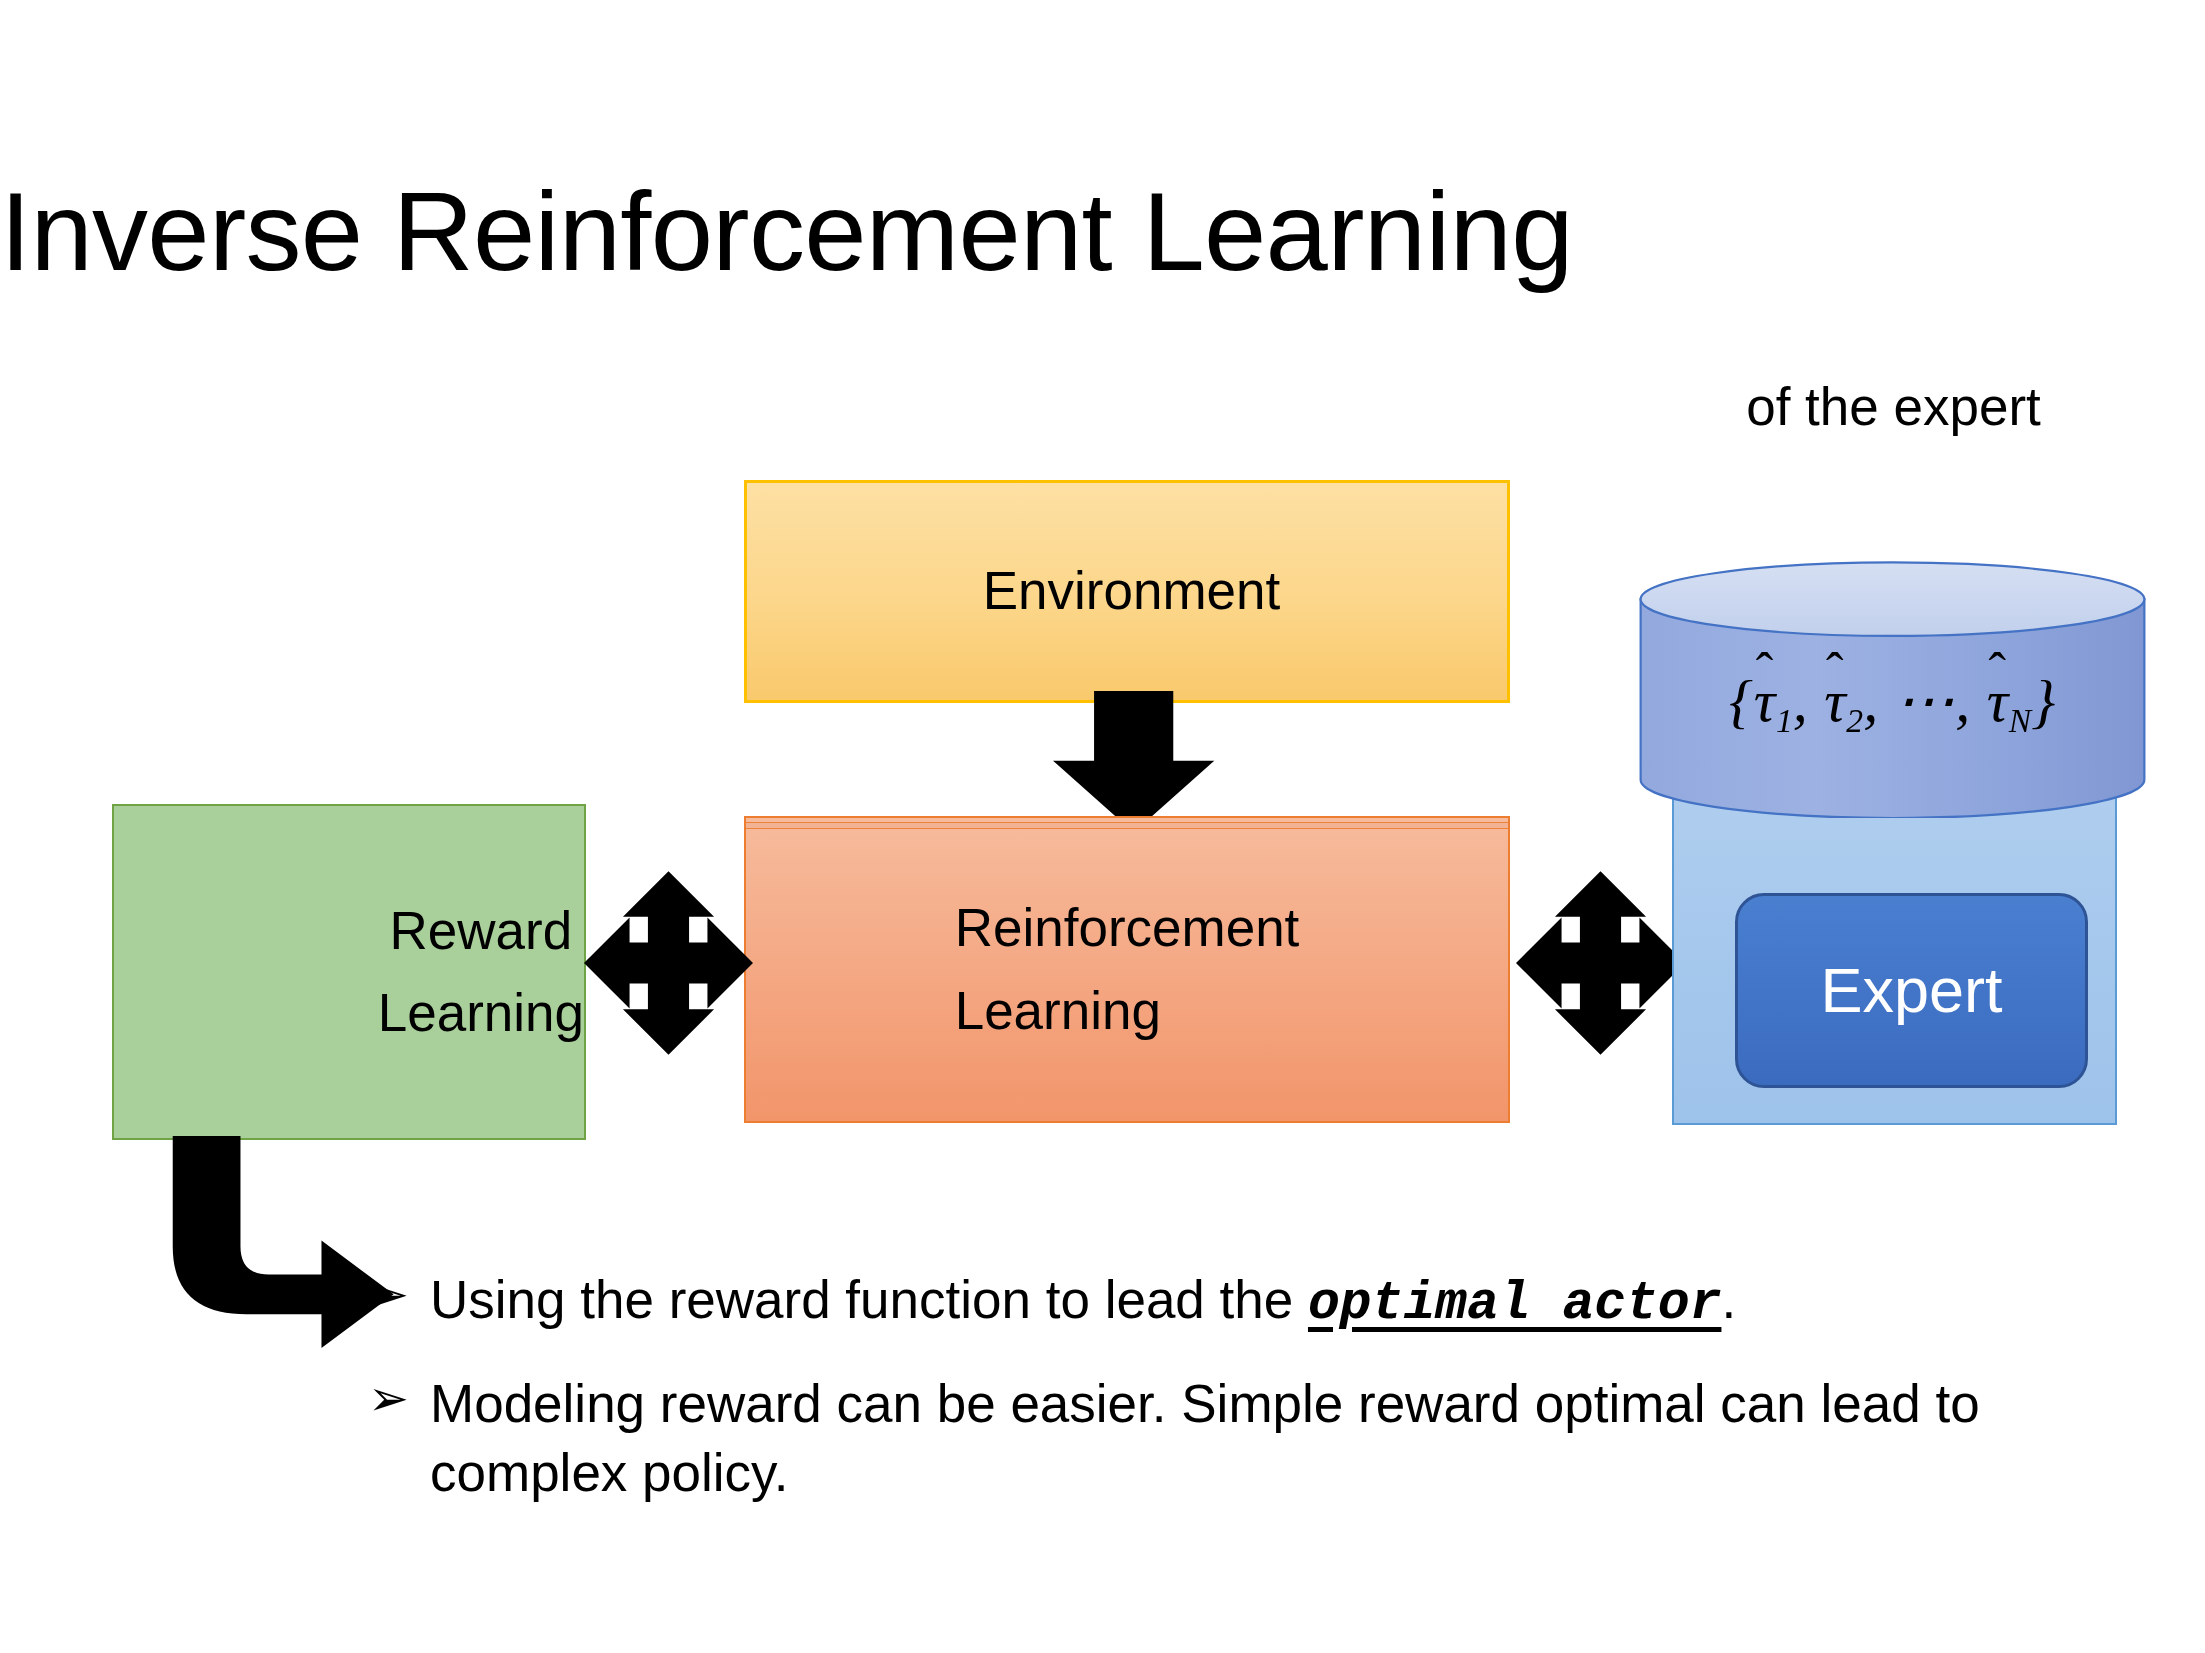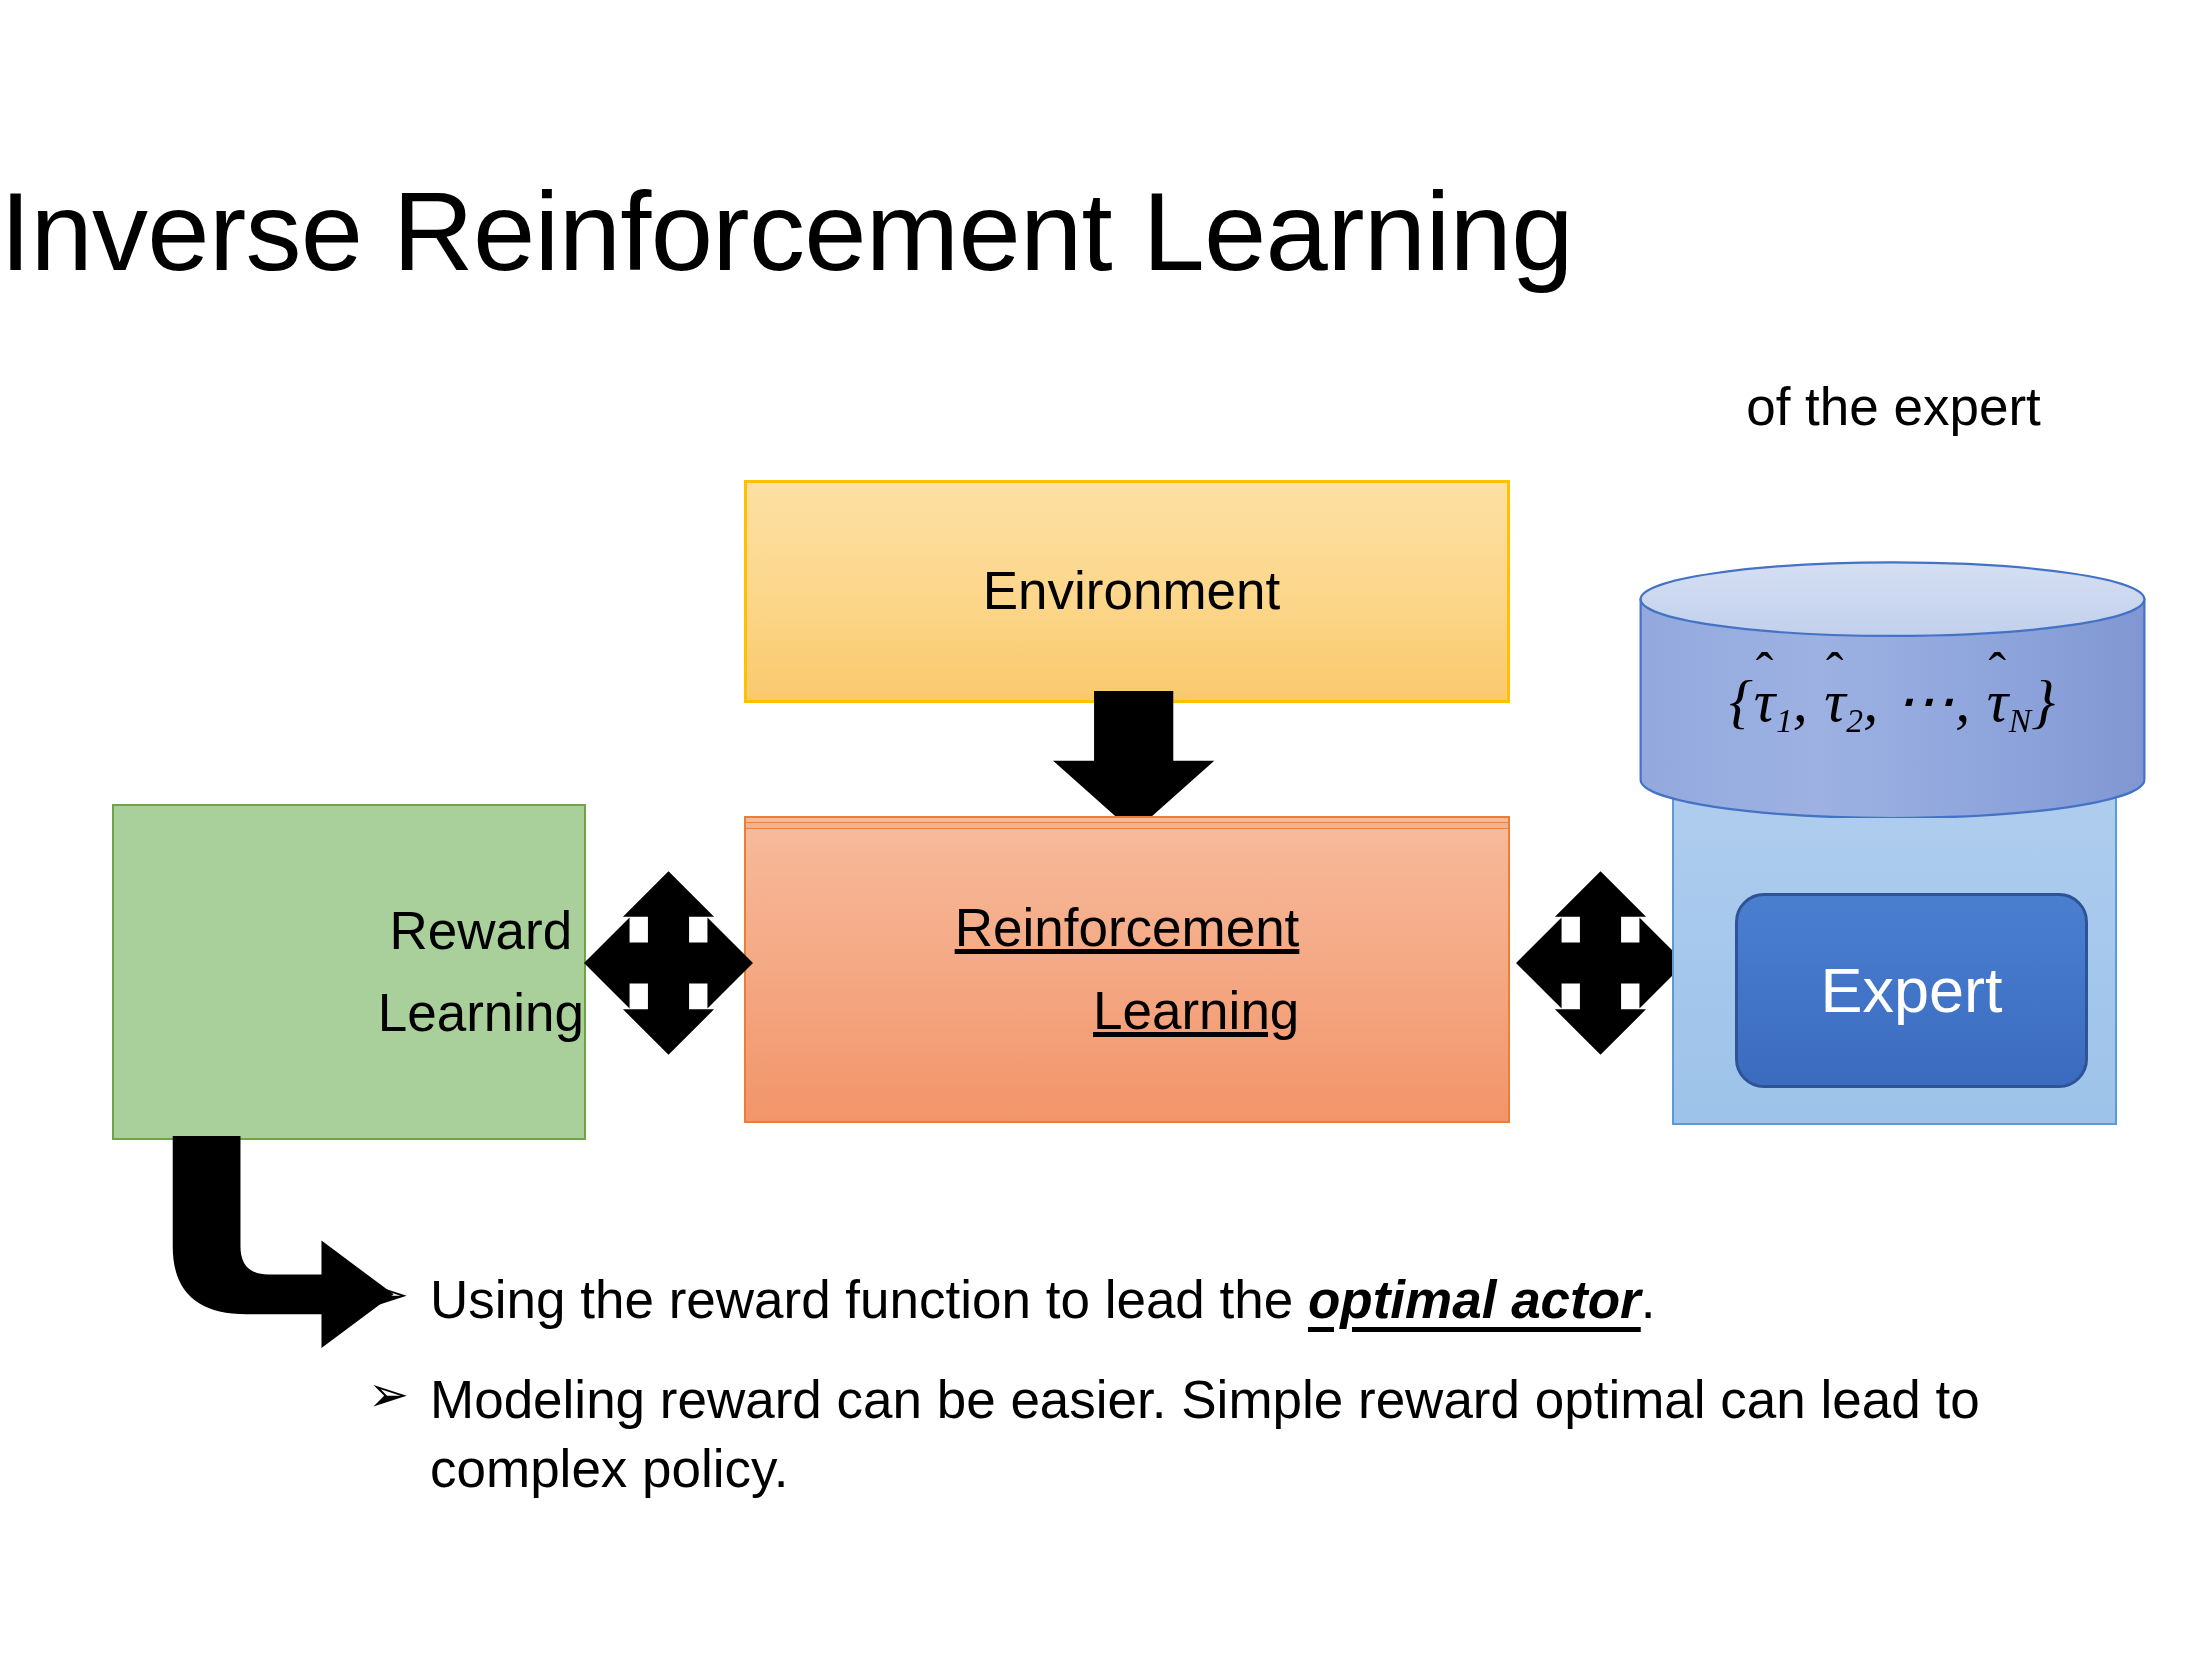--- a/index.html
+++ b/index.html
@@ -73,25 +73,24 @@
     left: 0; right: 0; top: 4.4px;
     height: 4.4px;
     background: #f2b394;
     border-top: 1.5px solid #ed7d31;
     border-bottom: 1.5px solid #ed7d31;
     opacity: .9;
   }
   #rl-box .box-label {
     font-size: 53px;
     line-height: 1.55;
-    text-align: right;
+    text-align: left;
     color: #000000;
     position: relative;
     z-index: 2;
-    text-decoration: underline;
   }
 
   
   #reward-box {
     position: absolute;
     left: 112px;
     top: 804px;
     width: 474px;
     height: 336px;
     background: #a9cf9a;
@@ -223,20 +222,21 @@
   .bullet-text {
     font-size: 53px;
     line-height: 1.3;
     color: #000000;
   }
   .emph {
     font-weight: bold;
     font-style: italic;
     text-decoration: underline;
     text-underline-offset: 0.17em;
+    font-family: Liberation Mono, monospace;
   }
 </style>
 </head>
 <body>
 
 <div id="slide-title">Inverse Reinforcement Learning</div>
 
 <div id="environment-box">
   <span class="box-label">Environment</span>
 </div>

